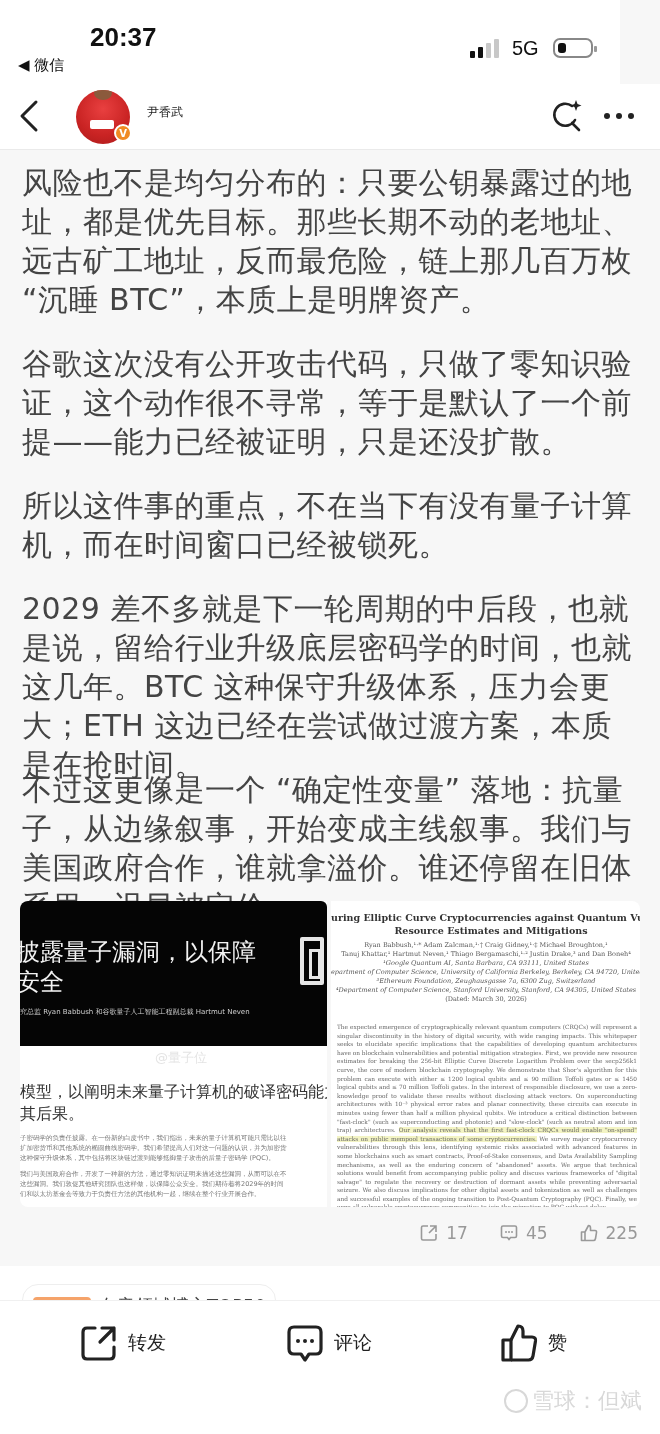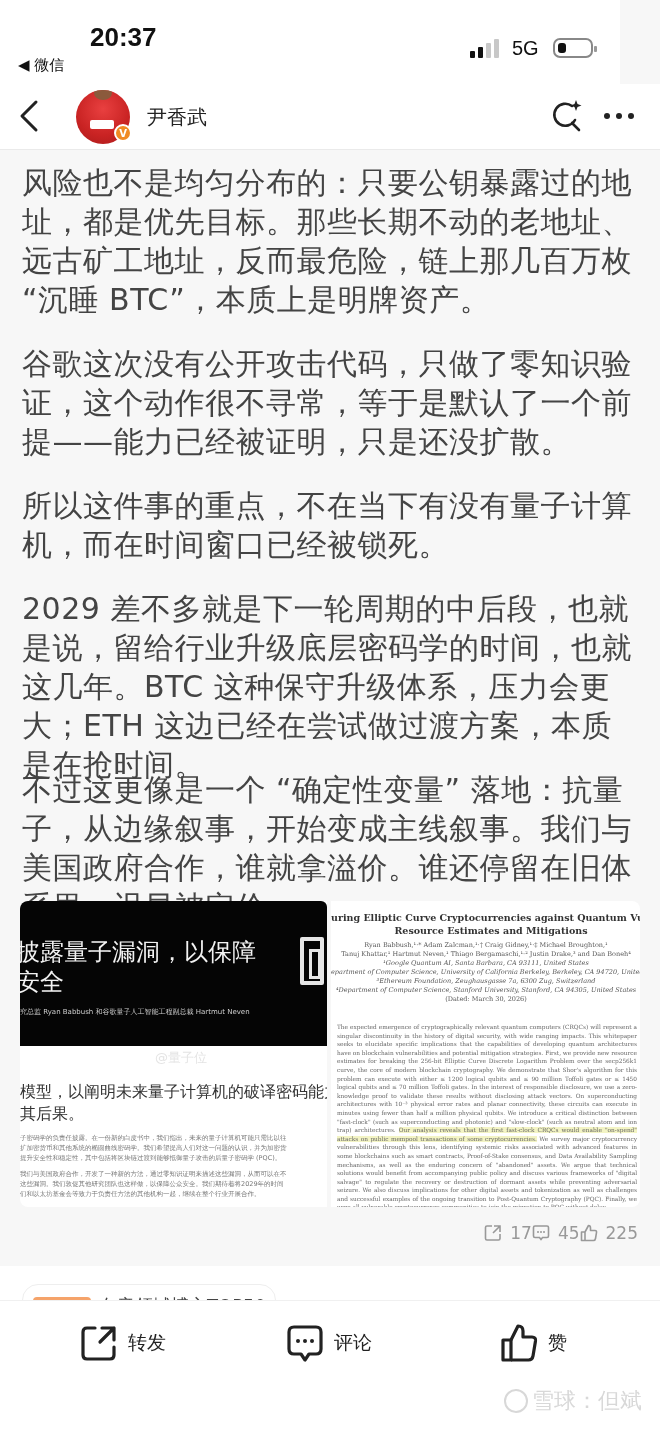--- a/index.html
+++ b/index.html
@@ -16,21 +16,21 @@
   .battery { position: absolute; left: 553px; top: 38px; width: 40px; height: 20px; border: 2px solid #888; border-radius: 7px; }
   .battery .level { position: absolute; left: 3px; top: 3px; width: 8px; height: 10px; background: #111; border-radius: 3px; }
   .battery .nub { position: absolute; right: -6px; top: 6px; width: 3px; height: 6px; background: #999; border-radius: 1px; }
   
   .nav { position: absolute; top: 84px; left: 0; width: 660px; height: 66px; background: #ffffff; border-bottom: 1px solid #eaeaea; }
   .nav-back { position: absolute; left: 14px; top: 14px; width: 30px; height: 36px; }
   .avatar { position: absolute; left: 76px; top: 6px; width: 54px; height: 54px; border-radius: 50%; background: radial-gradient(circle at 50% 35%, #e94040 0%, #c92323 60%, #a81a1a 100%); overflow: hidden; }
   .avatar .bib { position: absolute; left: 14px; top: 30px; width: 24px; height: 9px; background: #fff; border-radius: 2px; }
   .avatar .face { position: absolute; left: 18px; top: -4px; width: 18px; height: 14px; background: #8b5a3c; border-radius: 50%; }
   .verified { position: absolute; left: 114px; top: 40px; width: 18px; height: 18px; border-radius: 50%; background: #f08a24; border: 2px solid #fff; color: #fff; font-size: 10px; font-weight: bold; display: flex; align-items: center; justify-content: center; }
-  .username { position: absolute; left: 147px; top: 20px; font-size: 20px; color: #222; }
+  .username { position: absolute; left: 147px; top: 20px; font-size: 12px; color: #222; }
   .nav-search { position: absolute; left: 548px; top: 14px; width: 36px; height: 36px; }
   .nav-more { position: absolute; left: 604px; top: 22px; width: 36px; height: 20px; display: flex; gap: 6px; align-items: center; }
   .nav-more span { width: 6px; height: 6px; border-radius: 50%; background: #222; }
   
   .content { position: absolute; top: 151px; left: 0; width: 660px; height: 1115px; background: #f7f7f7; }
   .para { position: absolute; left: 22px; width: 620px; font-size: 30px; line-height: 39px; color: #444; letter-spacing: 0.5px; }
   .images { position: absolute; left: 20px; top: 750px; width: 620px; height: 306px; display: flex; gap: 4px; }
   .img-left { width: 307px; height: 306px; background: #fff; position: relative; overflow: hidden; border-radius: 8px 0 0 8px; }
   .img-left .dark { position: absolute; left: 0; top: 0; width: 307px; height: 145px; background: #050505; border-radius: 6px 6px 0 0; }
   .img-left .dark .h1 { position: absolute; left: -4px; top: 28px; font-size: 24px; line-height: 30px; color: #f2f2f2; white-space: nowrap; margin-top: 8px; }
@@ -38,21 +38,21 @@
   .img-left .dark .logo::after { content: ""; position: absolute; left: 5px; top: 8px; width: 6px; height: 24px; border: 3px solid #e6e6e6; }
   .img-left .dark .byline { position: absolute; left: 0; top: 106px; font-size: 7px; color: #cfcfcf; white-space: nowrap; }
   .img-left .wm { position: absolute; left: 135px; top: 148px; font-size: 13px; color: #e4e4e4; }
   .img-left .sub { position: absolute; left: 0; top: 180px; font-size: 16px; line-height: 22px; color: #333; white-space: nowrap; }
   .img-left .small { position: absolute; left: 0; width: 300px; font-size: 6.5px; line-height: 10px; color: #777; white-space: nowrap; overflow: hidden; }
   .img-right { width: 309px; height: 306px; background: #fff; position: relative; overflow: hidden; border-radius: 0 8px 8px 0; font-family: "DejaVu Serif", "Liberation Serif", serif; }
   .img-right .t { position: absolute; left: 0; top: 10px; width: 320px; font-size: 9.5px; font-weight: bold; color: #333; text-align: center; line-height: 13px; white-space: nowrap; }
   .img-right .au { position: absolute; left: 0; top: 40px; width: 310px; font-size: 6.5px; color: #555; text-align: center; line-height: 9px; white-space: nowrap; }
   .img-right .abs { position: absolute; left: 6px; top: 122px; width: 300px; font-size: 5.8px; line-height: 8.6px; color: #666; text-align: justify; }
   .img-right .abs mark { background: #f3f4c4; color: #666; }
-  .stats { position: absolute; top: 1072px; right: 22px; display: flex; font-size: 17px; color: #999; }
+  .stats { position: absolute; top: 1072px; right: 22px; display: flex; gap: 32px; font-size: 17px; color: #999; }
   .stat { display: flex; align-items: center; gap: 8px; }
   .stat svg { width: 18px; height: 18px; }
   
   .lower { position: absolute; top: 1266px; left: 0; width: 660px; height: 168px; background: #fff; }
   .rank-card { position: absolute; left: 22px; top: 18px; width: 254px; height: 40px; border: 1px solid #eee; border-radius: 16px; overflow: hidden; background: #fff; }
   .rank-card .badge { position: absolute; left: 10px; top: 12px; width: 58px; height: 20px; background: #f5a36a; border-radius: 4px; }
   .rank-card .txt { position: absolute; left: 76px; top: 9px; font-size: 18px; color: #444; white-space: nowrap; }
   .toolbar { position: absolute; top: 1300px; left: 0; width: 660px; height: 134px; background: #fff; border-top: 1px solid #f0f0f0; }
   .tool { position: absolute; top: 22px; display: flex; align-items: center; gap: 10px; font-size: 19px; color: #222; }
   .tool svg { width: 38px; height: 40px; }
@@ -118,21 +118,21 @@
           <div class="h1" style="white-space:pre">披露量子漏洞，以保障
 安全</div>
           <div class="logo"></div>
           <div class="byline">究总监 Ryan Babbush 和谷歌量子人工智能工程副总裁 Hartmut Neven</div>
         </div>
         <div class="wm">@量子位</div>
         <div class="sub" style="white-space:pre">模型，以阐明未来量子计算机的破译密码能力，并概述
 其后果。</div>
         <div class="small" style="top:232px">子密码学的负责任披露。在一份新的白皮书中，我们指出，未来的量子计算机可能只需比以往</div>
         <div class="small" style="top:242px">扩加密货币和其他系统的椭圆曲线密码学。我们希望提高人们对这一问题的认识，并为加密货</div>
-        <div class="small" style="top:252px">提升安全性和稳定性，其中包括将区块链过渡到能够抵御量子攻击的后量子密码学 (PQC)。</div>
+        <div class="small" style="top:252px">这种保守升级体系，其中包括将区块链过渡到能够抵御量子攻击的后量子密码学 (PQC)。</div>
         <div class="small" style="top:268px">我们与美国政府合作，开发了一种新的方法，通过零知识证明来描述这些漏洞，从而可以在不</div>
         <div class="small" style="top:278px">这些漏洞。我们敦促其他研究团队也这样做，以保障公众安全。我们期待着将2029年的时间</div>
         <div class="small" style="top:288px">们和以太坊基金会等致力于负责任方法的其他机构一起，继续在整个行业开展合作。</div>
       </div>
       <div class="img-right">
         <div class="t">
           <div>uring Elliptic Curve Cryptocurrencies against Quantum Vulnerabilit</div>
           <div>Resource Estimates and Mitigations</div>
         </div>
         <div class="au">

